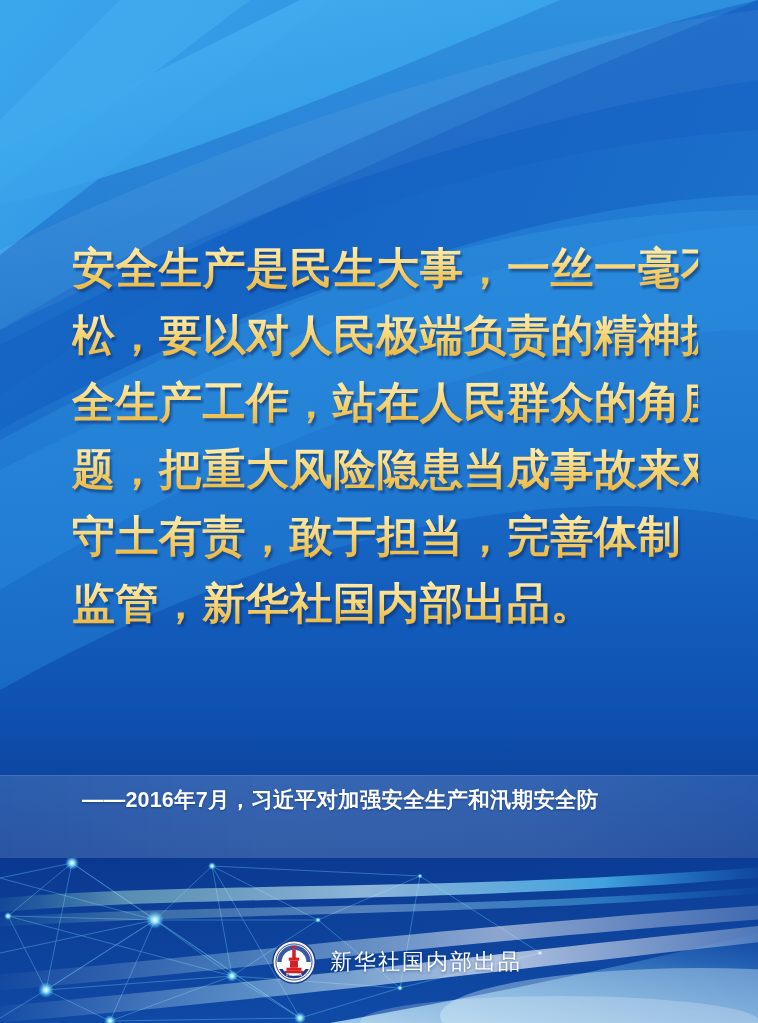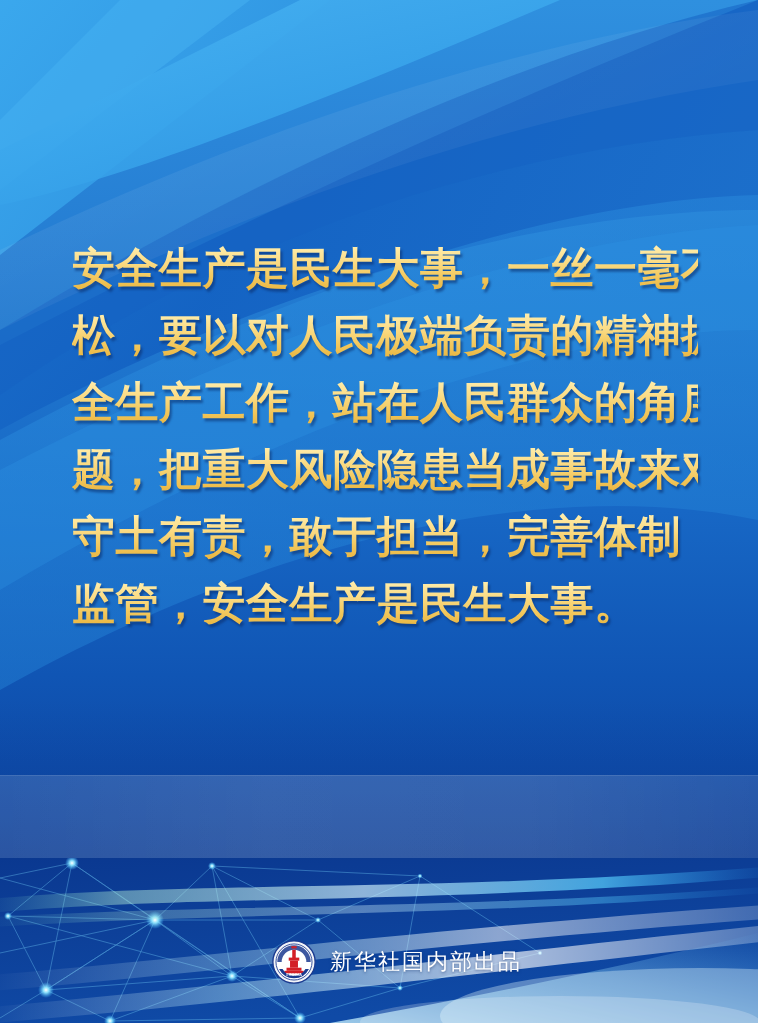--- a/index.html
+++ b/index.html
@@ -159,25 +159,26 @@
 
     <rect x="0" y="700" width="758" height="323" fill="url(#gBotFade)"></rect>
   </svg>
 
   <div class="quote">
     <div class="quote-line">安全生产是民生大事，一丝一毫不能放</div>
     <div class="quote-line">松，要以对人民极端负责的精神抓好安</div>
     <div class="quote-line">全生产工作，站在人民群众的角度想问</div>
     <div class="quote-line">题，把重大风险隐患当成事故来对待，</div>
     <div class="quote-line">守土有责，敢于担当，完善体制，严格</div>
-    <div class="quote-line">监管，安全生产是民生大事。</div>
+    <div class="quote-line">监管，新华社国内部出品。</div>
   </div>
 
   <div class="attrib-band"></div>
   <div class="attrib-text">
+    <div>——2016年7月，习近平对加强安全生产和汛期安全防</div>
   </div>
 
   <div class="footer">
     <svg class="footer-bg" viewBox="0 0 758 165" preserveAspectRatio="none">
       <defs>
         <linearGradient id="gFooter" x1="0" y1="0" x2="0.3" y2="1">
           <stop offset="0%" stop-color="#0a3890"></stop>
           <stop offset="45%" stop-color="#0d4099"></stop>
           <stop offset="100%" stop-color="#0f4aa6"></stop>
         </linearGradient>

